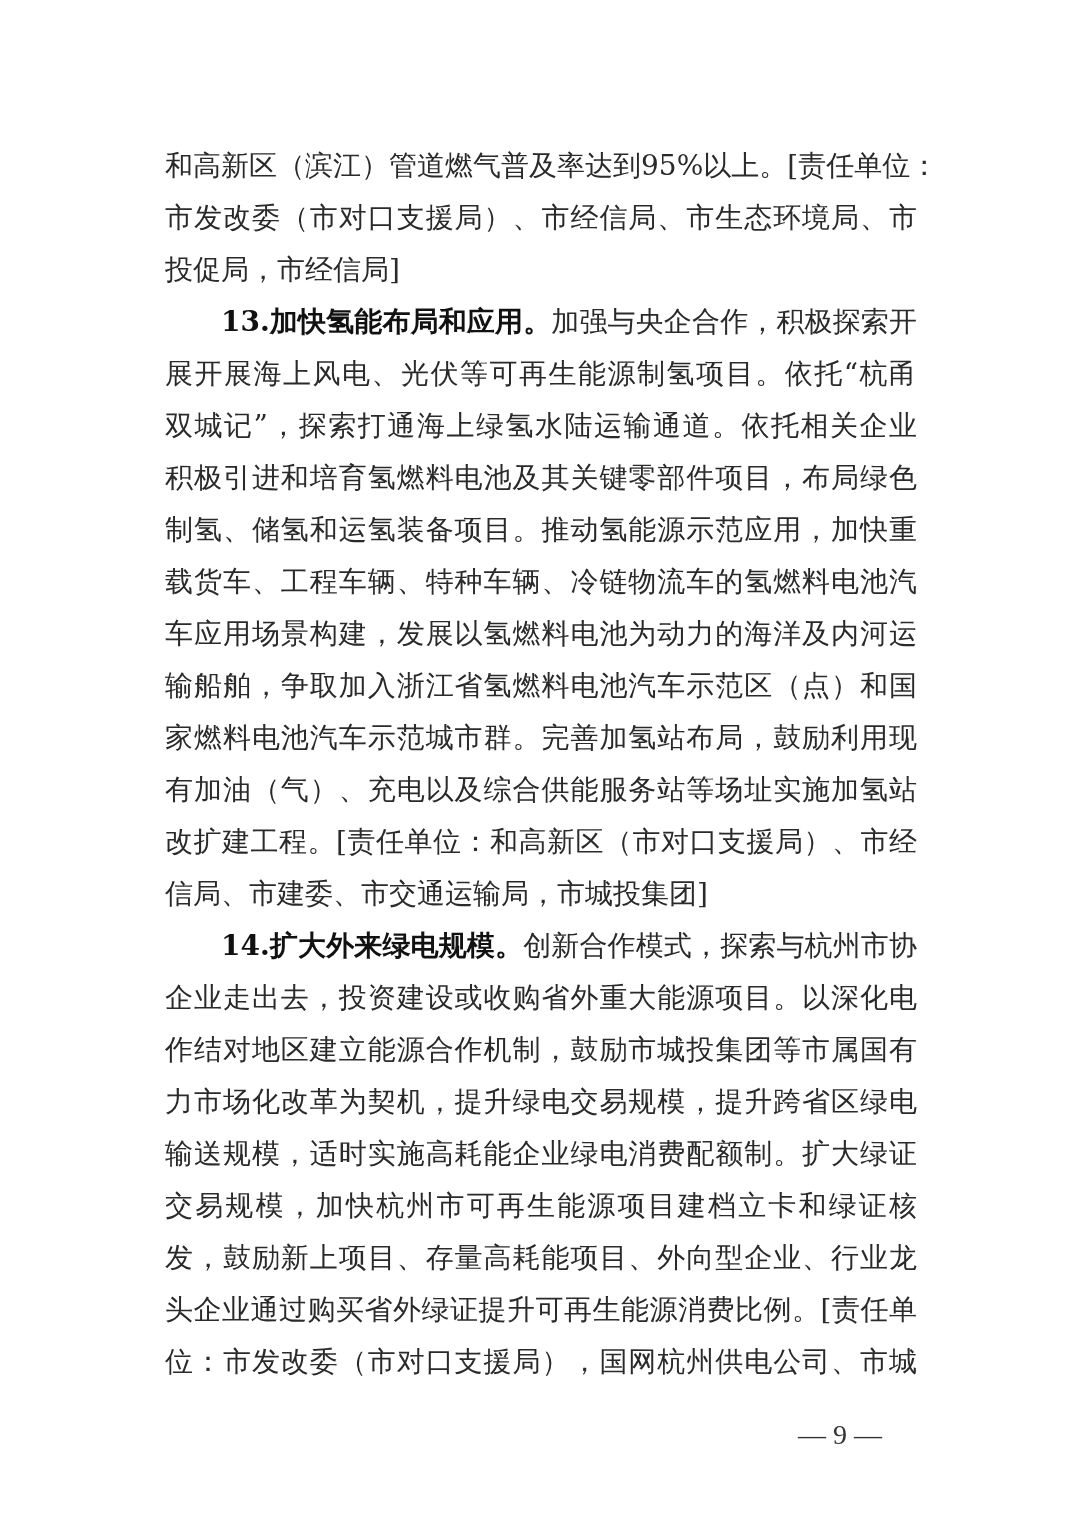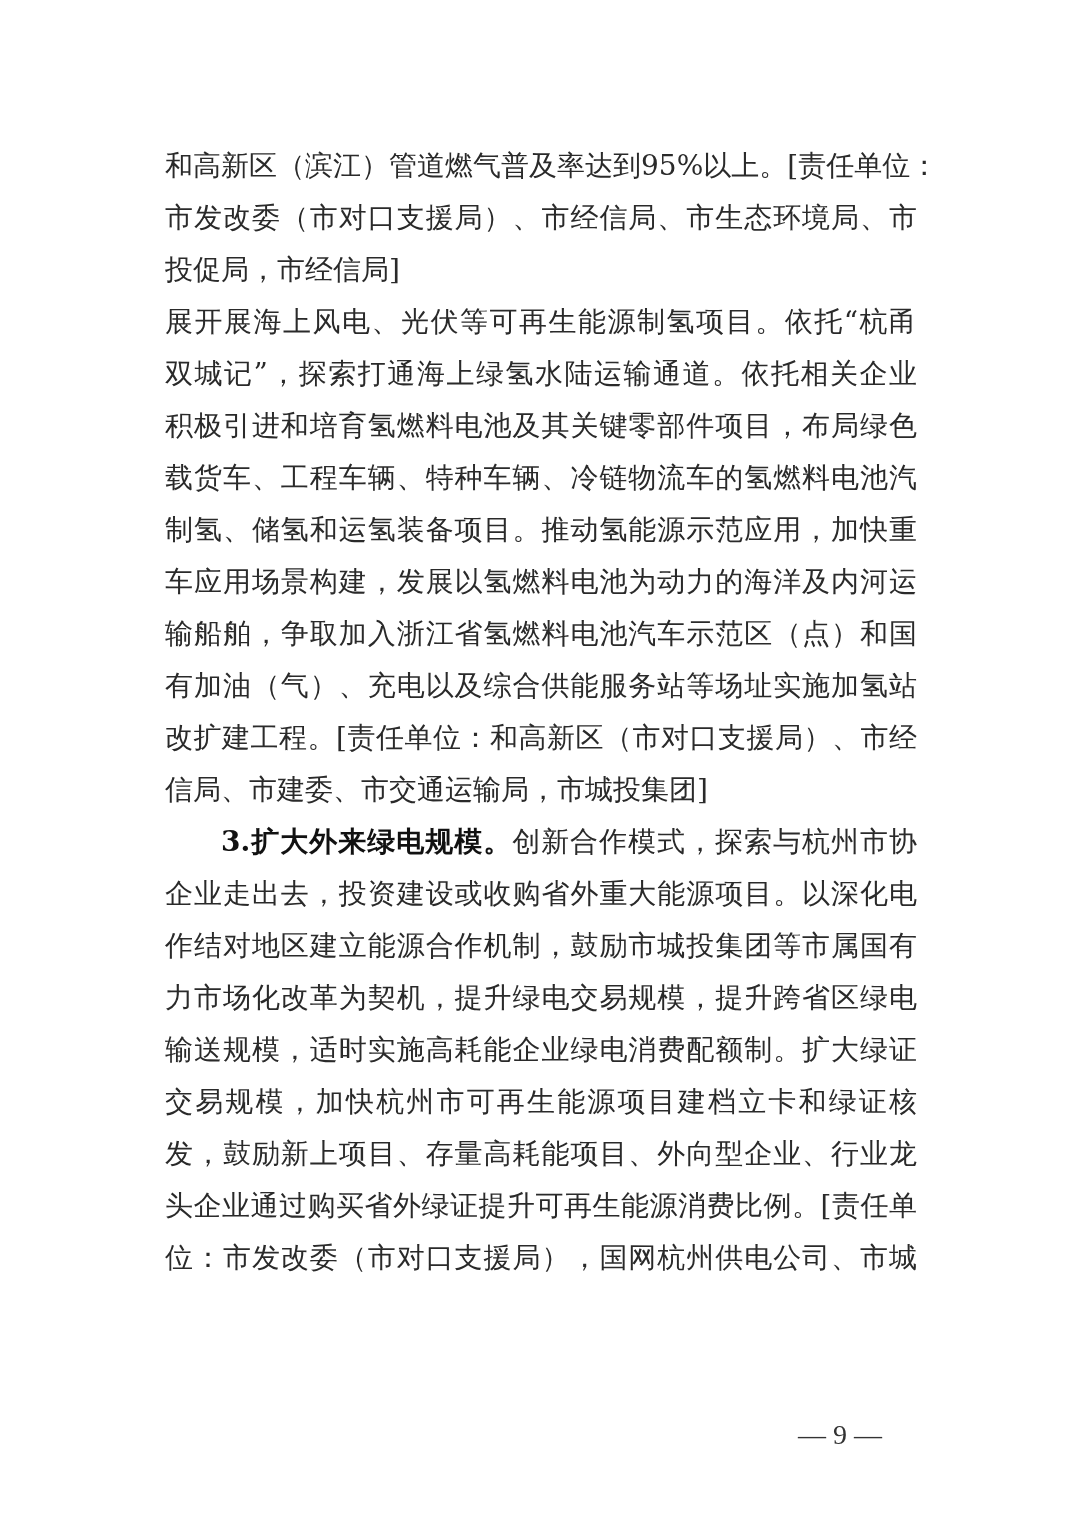--- a/index.html
+++ b/index.html
@@ -58,34 +58,36 @@
 
 <div class="page">
 
   <div>
     <div class="line">和高新区（滨江）管道燃气普及率达到95%以上。[责任单位：</div>
     <div class="line">市发改委（市对口支援局）、市经信局、市生态环境局、市</div>
     <div class="line last">投促局，市经信局]</div>
   </div>
 
   <div>
+    <div class="line indent"><span class="bold">13.加快氢能布局和应用。</span><span>加强与央企合作，积极探索开</span></div>
     <div class="line">展开展海上风电、光伏等可再生能源制氢项目。依托“杭甬</div>
     <div class="line">双城记”，探索打通海上绿氢水陆运输通道。依托相关企业</div>
     <div class="line">积极引进和培育氢燃料电池及其关键零部件项目，布局绿色</div>
+    <div class="line">制氢、储氢和运氢装备项目。推动氢能源示范应用，加快重</div>
     <div class="line">载货车、工程车辆、特种车辆、冷链物流车的氢燃料电池汽</div>
-    <div class="line">制氢、储氢和运氢装备项目。推动氢能源示范应用，加快重</div>
     <div class="line">车应用场景构建，发展以氢燃料电池为动力的海洋及内河运</div>
     <div class="line">输船舶，争取加入浙江省氢燃料电池汽车示范区（点）和国</div>
+    <div class="line">家燃料电池汽车示范城市群。完善加氢站布局，鼓励利用现</div>
     <div class="line">有加油（气）、充电以及综合供能服务站等场址实施加氢站</div>
     <div class="line">改扩建工程。[责任单位：和高新区（市对口支援局）、市经</div>
     <div class="line last">信局、市建委、市交通运输局，市城投集团]</div>
   </div>
 
   <div>
-    <div class="line indent"><span class="bold">3.扩大外来绿电规模。</span><span>创新合作模式，探索与杭州市协</span></div>
+    <div class="line indent"><span class="bold">14.扩大外来绿电规模。</span><span>创新合作模式，探索与杭州市协</span></div>
     <div class="line">企业走出去，投资建设或收购省外重大能源项目。以深化电</div>
     <div class="line">作结对地区建立能源合作机制，鼓励市城投集团等市属国有</div>
     <div class="line">力市场化改革为契机，提升绿电交易规模，提升跨省区绿电</div>
     <div class="line">输送规模，适时实施高耗能企业绿电消费配额制。扩大绿证</div>
     <div class="line">交易规模，加快杭州市可再生能源项目建档立卡和绿证核</div>
     <div class="line">发，鼓励新上项目、存量高耗能项目、外向型企业、行业龙</div>
     <div class="line">头企业通过购买省外绿证提升可再生能源消费比例。[责任单</div>
     <div class="line">位：市发改委（市对口支援局），国网杭州供电公司、市城</div>
   </div>
 

